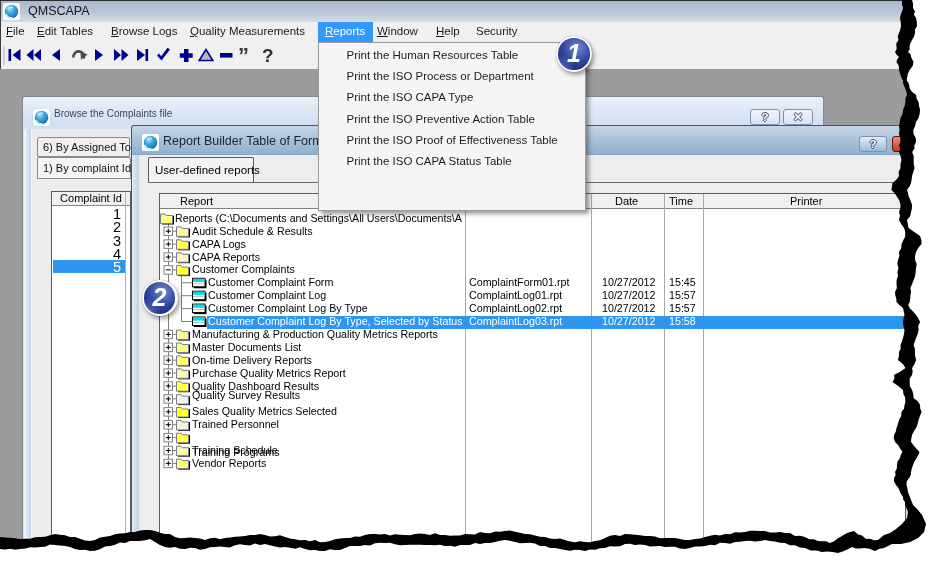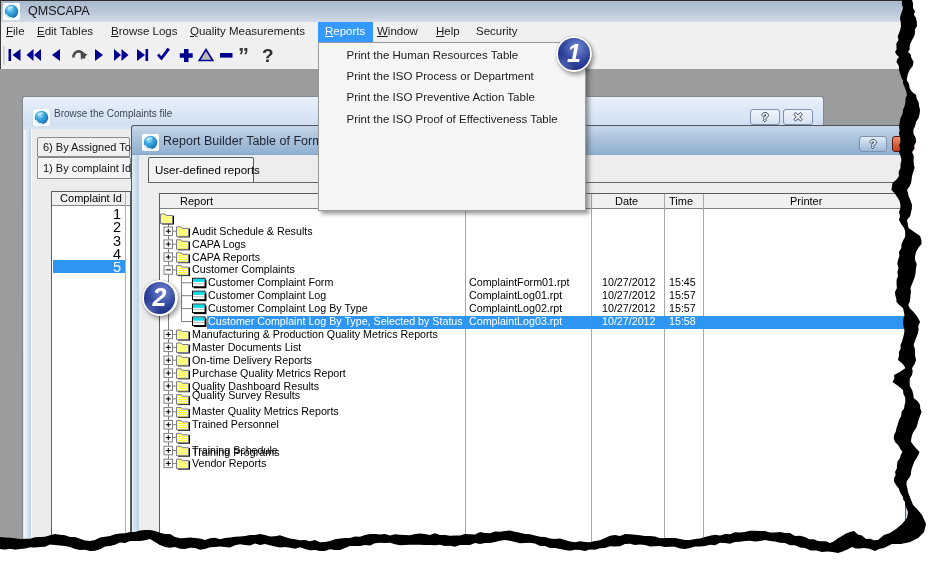--- a/index.html
+++ b/index.html
@@ -287,20 +287,21 @@
 <rect x="164" y="446.3" width="8.5" height="8.5" fill="#fff" stroke="#808080" stroke-width="1"></rect>
 <line x1="165.8" y1="450.5" x2="170.8" y2="450.5" stroke="#000" stroke-width="1"></line>
 <line x1="168.3" y1="448.0" x2="168.3" y2="453.0" stroke="#000" stroke-width="1"></line>
 <use href="#fold" x="176" y="444.7"></use>
 <line x1="172" y1="463.4" x2="177" y2="463.4" stroke="#808080" stroke-width="1"></line>
 <rect x="164" y="459.2" width="8.5" height="8.5" fill="#fff" stroke="#808080" stroke-width="1"></rect>
 <line x1="165.8" y1="463.4" x2="170.8" y2="463.4" stroke="#000" stroke-width="1"></line>
 <line x1="168.3" y1="460.9" x2="168.3" y2="465.9" stroke="#000" stroke-width="1"></line>
 <use href="#fold" x="176" y="457.6"></use>
 </svg>
+<div class="trow" style="left:175px;top:211.8px">Reports (C:\Documents and Settings\All Users\Documents\A</div>
 <div class="trow" style="left:192px;top:224.7px">Audit Schedule &amp; Results</div>
 <div class="trow" style="left:192px;top:237.6px">CAPA Logs</div>
 <div class="trow" style="left:192px;top:250.5px">CAPA Reports</div>
 <div class="trow" style="left:192px;top:263.4px">Customer Complaints</div>
 <div class="trow" style="left:208px;top:276.3px">Customer Complaint Form</div>
 <div class="trow" style="left:469px;top:276.3px;color:#000">ComplaintForm01.rpt</div>
 <div class="trow" style="left:602px;top:276.3px;color:#000">10/27/2012</div>
 <div class="trow" style="left:669px;top:276.3px;color:#000">15:45</div>
 <div class="trow" style="left:208px;top:289.2px">Customer Complaint Log</div>
 <div class="trow" style="left:469px;top:289.2px;color:#000">ComplaintLog01.rpt</div>
@@ -313,31 +314,33 @@
 <div class="trow sel" style="left:208px;top:315.0px">Customer Complaint Log By Type, Selected by Status</div>
 <div class="trow" style="left:469px;top:315.0px;color:#fff">ComplaintLog03.rpt</div>
 <div class="trow" style="left:602px;top:315.0px;color:#fff">10/27/2012</div>
 <div class="trow" style="left:669px;top:315.0px;color:#fff">15:58</div>
 <div class="trow" style="left:192px;top:327.9px">Manufacturing &amp; Production Quality Metrics Reports</div>
 <div class="trow" style="left:192px;top:340.8px">Master Documents List</div>
 <div class="trow" style="left:192px;top:353.7px">On-time Delivery Reports</div>
 <div class="trow" style="left:192px;top:366.6px">Purchase Quality Metrics Report</div>
 <div class="trow" style="left:192px;top:379.5px">Quality Dashboard Results</div>
 <div class="trow" style="left:192px;top:389px">Quality Survey Results</div>
-<div class="trow" style="left:192px;top:405.3px">Master Quality Metrics Reports</div>
+<div class="trow" style="left:192px;top:405.3px">Sales Quality Metrics Selected</div>
 <div class="trow" style="left:192px;top:418.2px">Trained Personnel</div>
 <div class="trow" style="left:192px;top:446px">Training Programs</div>
 <div class="trow" style="left:192px;top:444.0px">Training Schedule</div>
 <div class="trow" style="left:192px;top:456.9px">Vendor Reports</div>
 
 <div id="drop">
 <div class="mi">Print the Human Resources Table</div>
 <div class="mi">Print the ISO Process or Department</div>
+<div class="mi">Print the ISO CAPA Type</div>
 <div class="mi">Print the ISO Preventive Action Table</div>
 <div class="mi">Print the ISO Proof of Effectiveness Table</div>
+<div class="mi">Print the ISO CAPA Status Table</div>
 </div>
 
 <div class="ball" style="left:556px;top:36px">
       <div class="in"></div>
       <div class="num">1</div>
     </div>
 <div class="ball" style="left:141.5px;top:280px">
       <div class="in"></div>
       <div class="num">2</div>
     </div>

